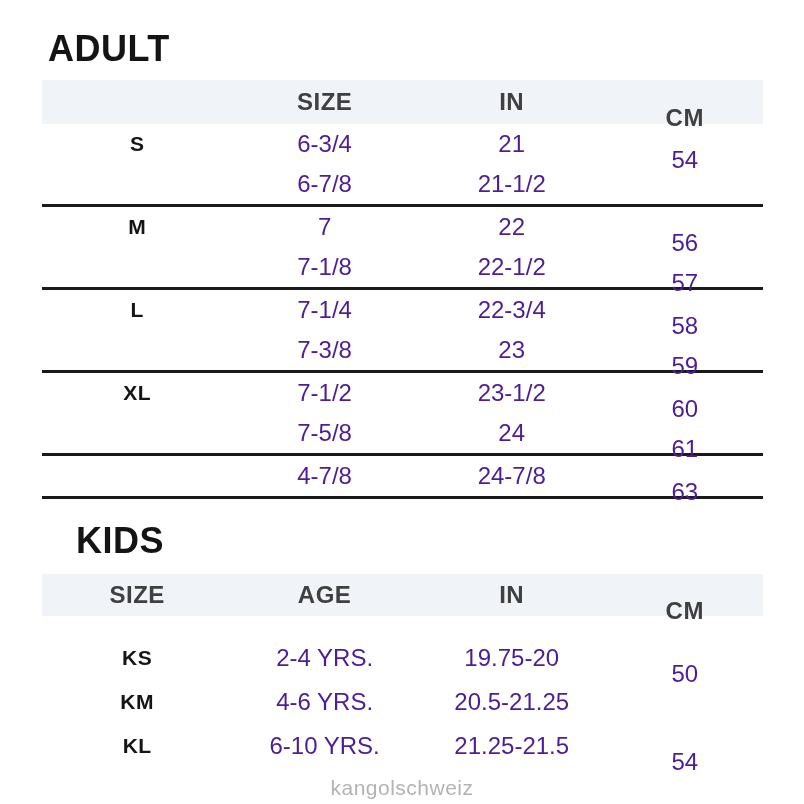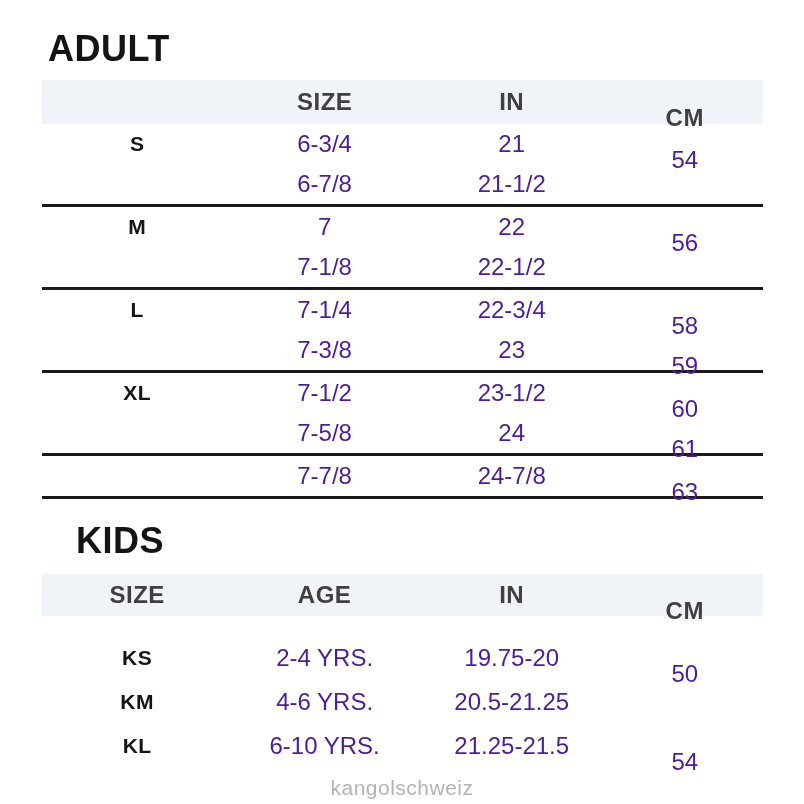--- a/index.html
+++ b/index.html
@@ -111,20 +111,21 @@
       <div class="row">
         <div class="cell c1 size-label">M</div>
         <div class="cell c2 val">7</div>
         <div class="cell c3 val">22</div>
         <div class="cell c4 val">56</div>
       </div>
       <div class="row">
         <div class="cell c1 size-label"></div>
         <div class="cell c2 val">7-1/8</div>
         <div class="cell c3 val">22-1/2</div>
+        <div class="cell c4 val">57</div>
       </div>
     </div>
 
     <div class="group">
       <div class="row">
         <div class="cell c1 size-label">L</div>
         <div class="cell c2 val">7-1/4</div>
         <div class="cell c3 val">22-3/4</div>
         <div class="cell c4 val">58</div>
       </div>
@@ -147,21 +148,21 @@
         <div class="cell c1 size-label"></div>
         <div class="cell c2 val">7-5/8</div>
         <div class="cell c3 val">24</div>
         <div class="cell c4 val">61</div>
       </div>
     </div>
 
     <div class="group">
       <div class="row">
         <div class="cell c1 size-label"></div>
-        <div class="cell c2 val">7-7/8</div>
+        <div class="cell c2 val">4-7/8</div>
         <div class="cell c3 val">24-7/8</div>
         <div class="cell c4 val">63</div>
       </div>
     </div>
   </div>
 
   <div class="section-title kids">KIDS</div>
 
   <div class="size-table kids">
     <div class="thead">

